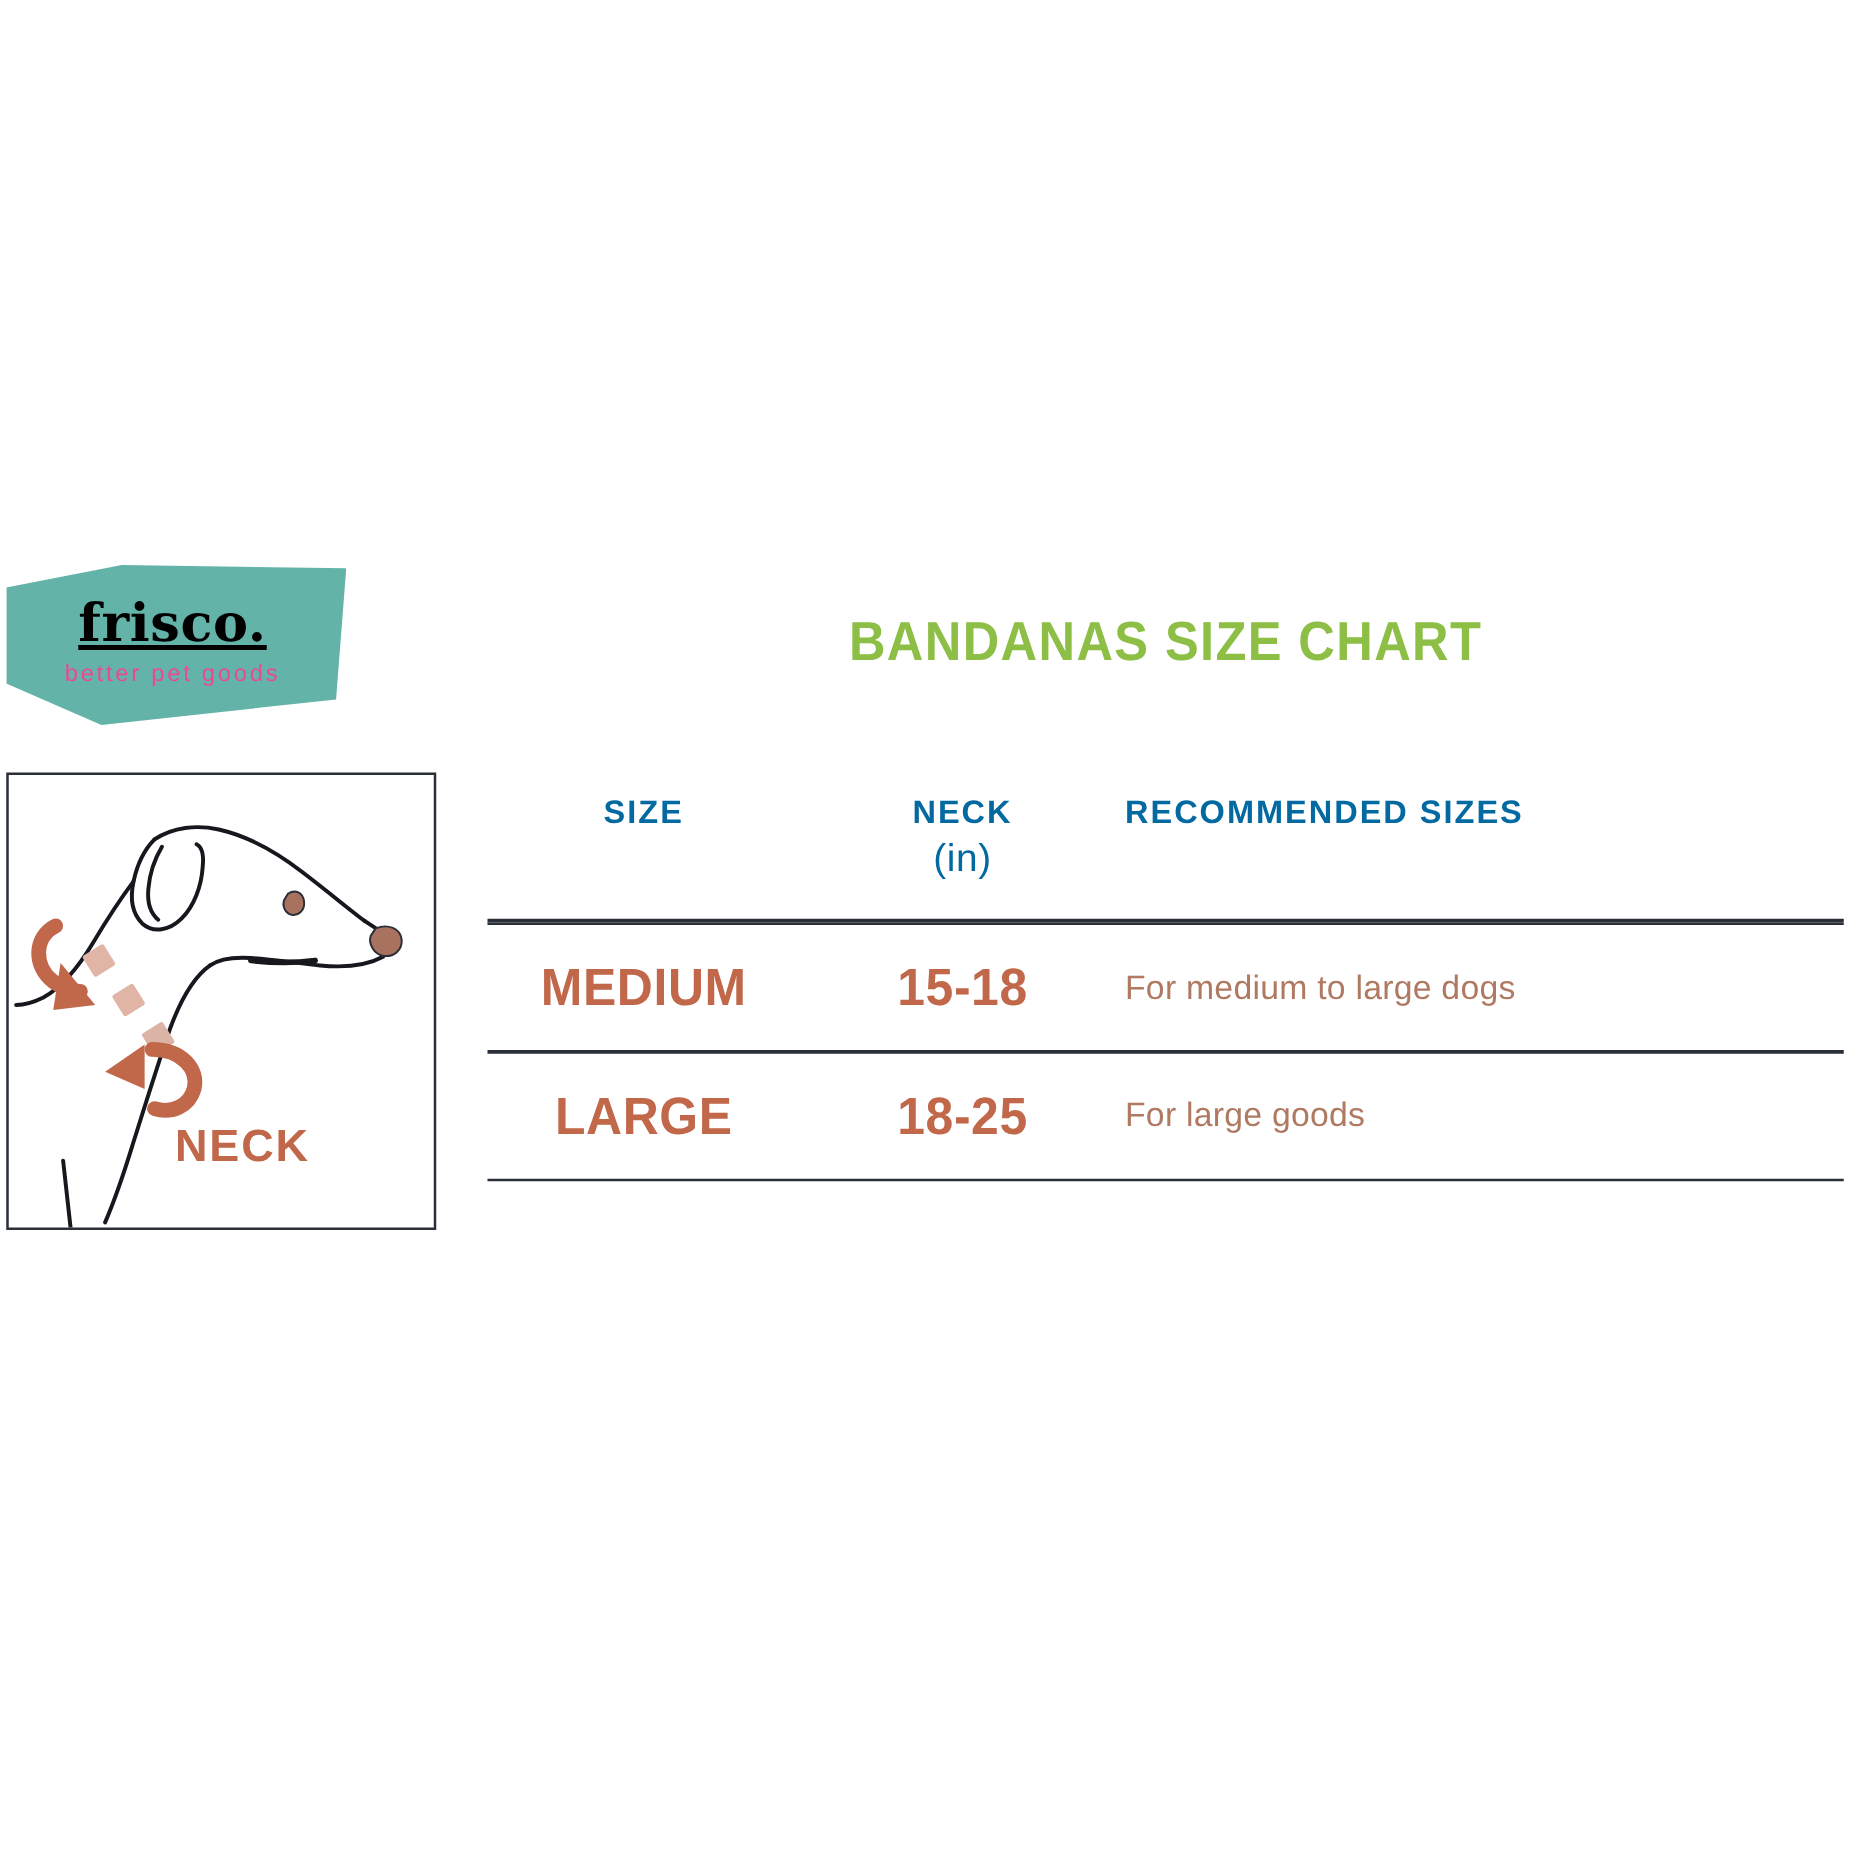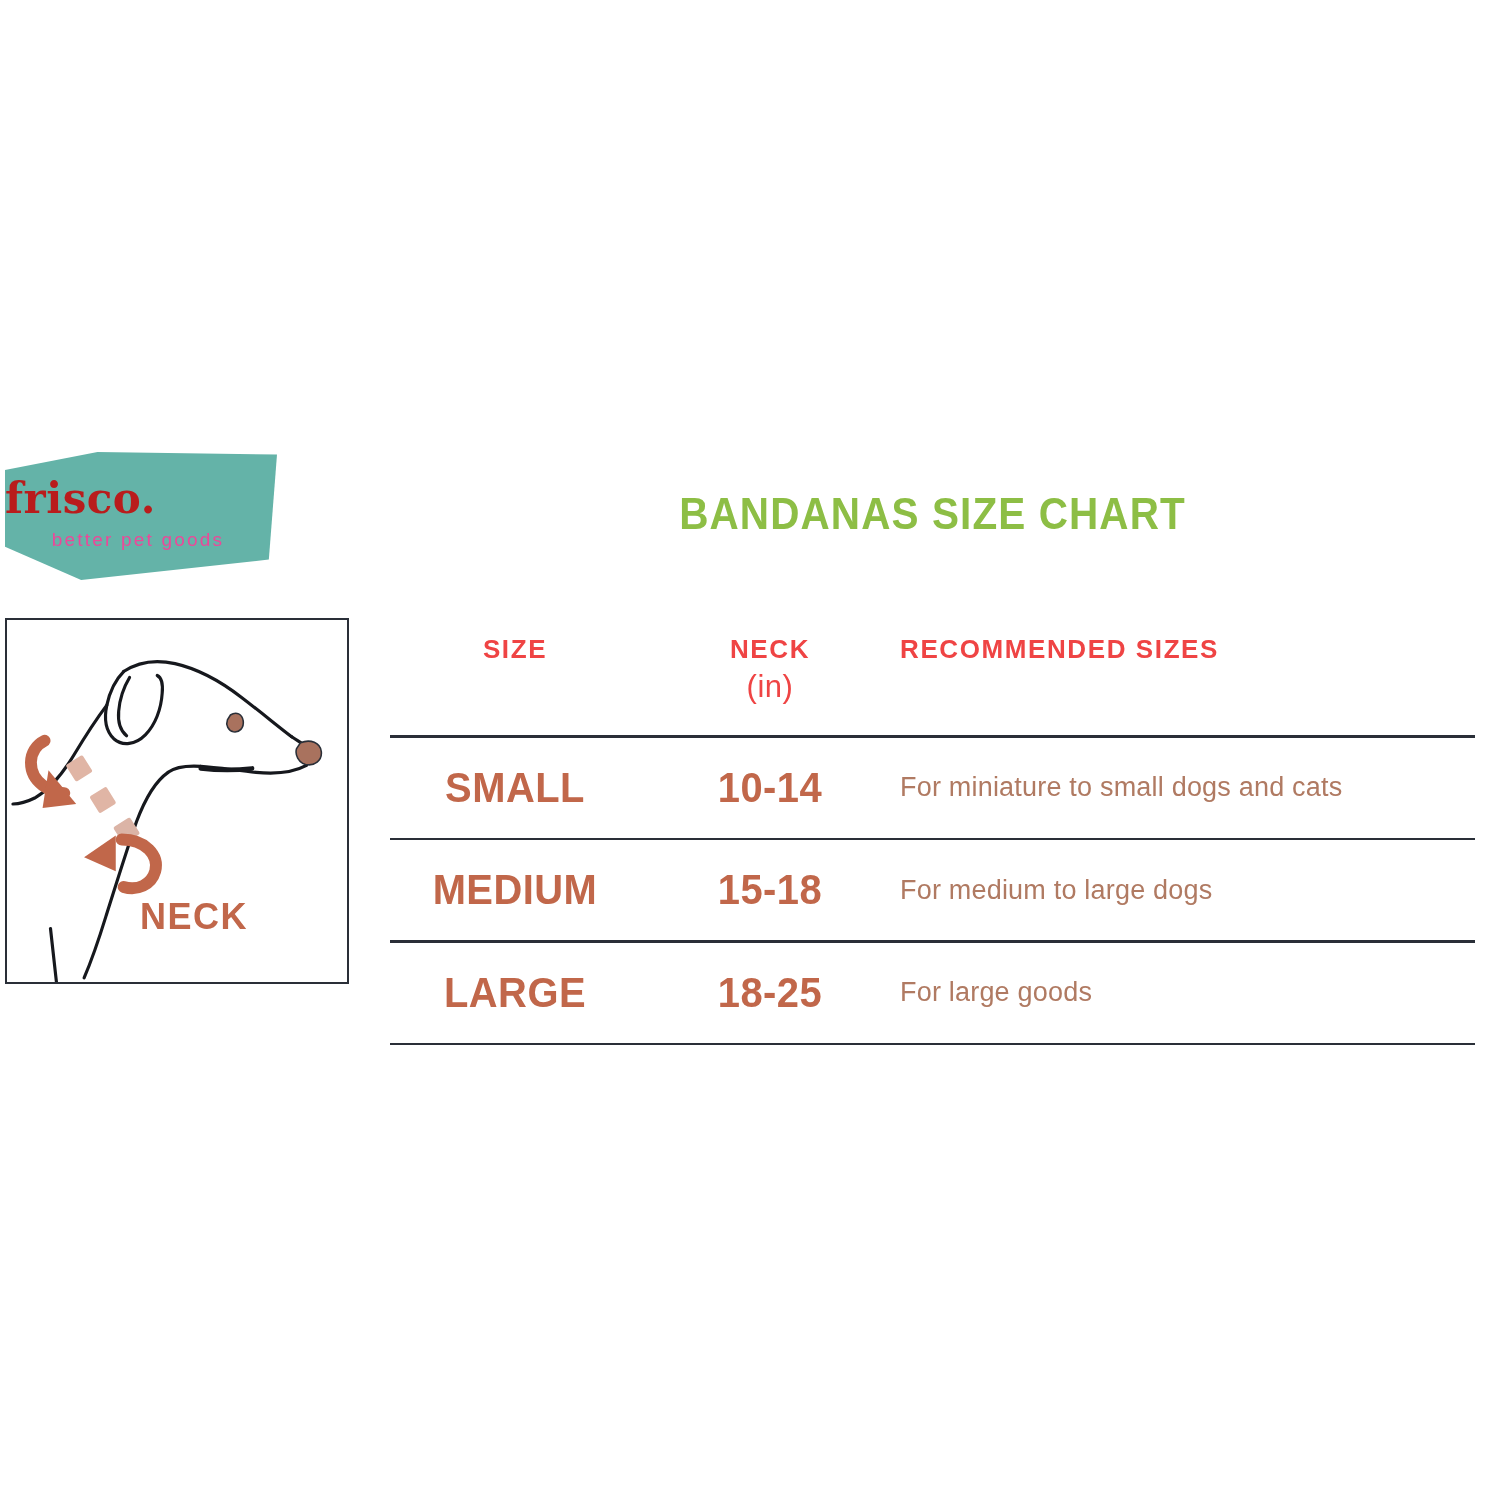--- a/index.html
+++ b/index.html
@@ -27,27 +27,28 @@
     position: absolute;
     inset: 0;
     background: #64b3a8;
     clip-path: polygon(0% 14%, 34% 0%, 100% 2%, 97% 84%, 28% 100%, 0% 74%);
   }
   #brand-logo .logo-wordmark {
     position: absolute;
     left: 0;
     right: 6px;
     top: 26px;
-    text-align: left;
+    text-align: center;
     font-family: "DejaVu Serif", "Liberation Serif", serif;
     font-size: 42px;
     font-weight: 700;
-    color: #b91c1c;
+    color: #000000;
     letter-spacing: 0.5px;
     line-height: 1;
+    text-decoration: underline;
   }
   #brand-logo .logo-tagline {
     position: absolute;
     left: 0;
     right: 6px;
     top: 78px;
     text-align: center;
     font-family: "Liberation Sans", sans-serif;
     font-size: 19px;
     font-weight: 400;
@@ -125,21 +126,21 @@
   .col-size   { width: 250px; text-align: center; }
   .col-neck   { width: 260px; text-align: center; }
   .col-rec    { flex: 1;      text-align: left; }
 
   #header-row {
     height: 110px;
     align-items: flex-start;
     padding-top: 8px;
   }
   #header-row .hdr {
-    color: #ef4444;
+    color: #0369a1;
     font-weight: 700;
     font-size: 26px;
     letter-spacing: 1.6px;
     line-height: 1.25;
     font-family: "Liberation Sans", sans-serif;
   }
   #header-row .hdr .unit {
     display: block;
     font-weight: 400;
     font-size: 31px;
@@ -237,25 +238,20 @@
     <div class="col-size hdr">SIZE</div>
     <div class="col-neck hdr">
       <span>NECK</span>
       <span class="unit">(in)</span>
     </div>
     <div class="col-rec hdr">RECOMMENDED SIZES</div>
   </div>
 
   <div class="rule"></div>
 
-  <div class="table-row data-row">
-    <div class="col-size size-label">SMALL</div>
-    <div class="col-neck neck-value">10-14</div>
-    <div class="col-rec rec-value">For miniature to small dogs and cats</div>
-  </div>
 
   <div class="rule"></div>
 
   <div class="table-row data-row">
     <div class="col-size size-label">MEDIUM</div>
     <div class="col-neck neck-value">15-18</div>
     <div class="col-rec rec-value">For medium to large dogs</div>
   </div>
 
   <div class="rule"></div>

